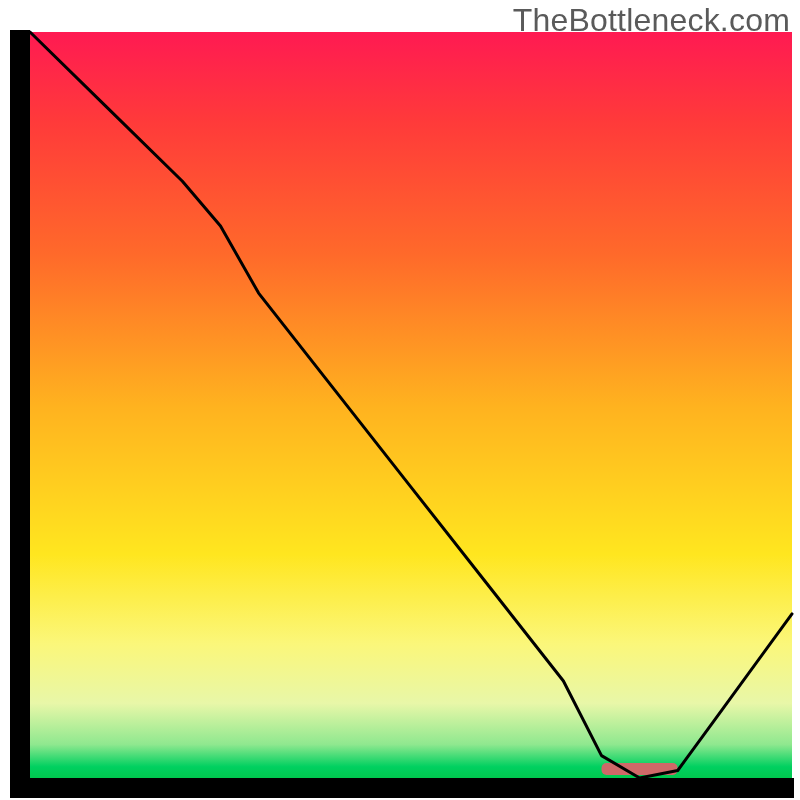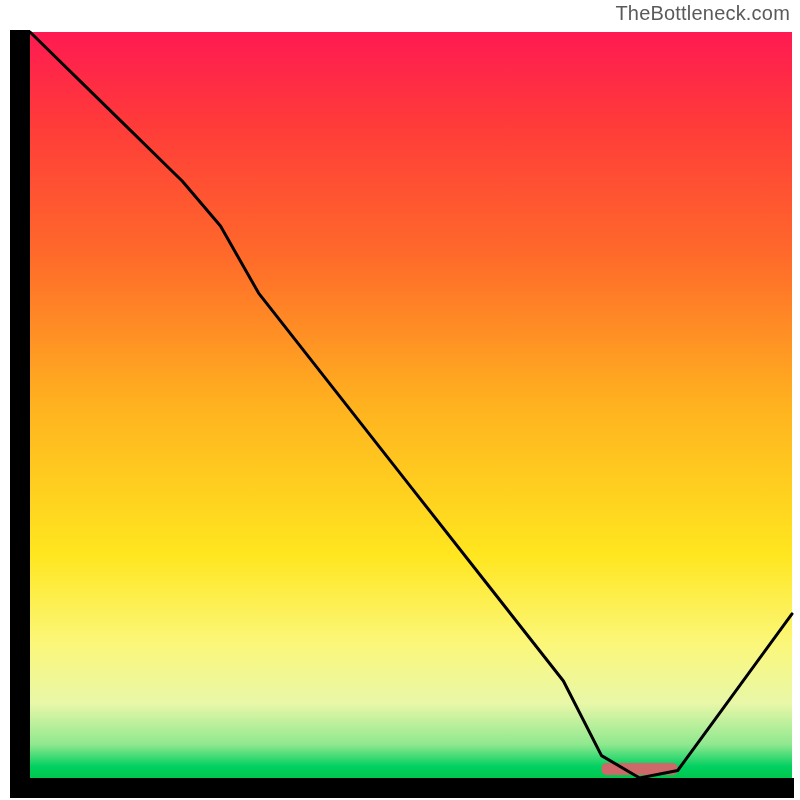--- a/index.html
+++ b/index.html
@@ -16,21 +16,21 @@
     left: 0;
     top: 0;
     width: 800px;
     height: 800px;
     box-sizing: border-box;
   }
   .attribution {
     position: absolute;
     top: 2px;
     right: 10px;
-    font-size: 20px;
+    font-size: 32px;
     font-weight: 400;
     color: #5a5a5a;
     letter-spacing: 0.2px;
     user-select: none;
     text-align: center;
   }
   svg {
     display: block;
   }
 </style>

